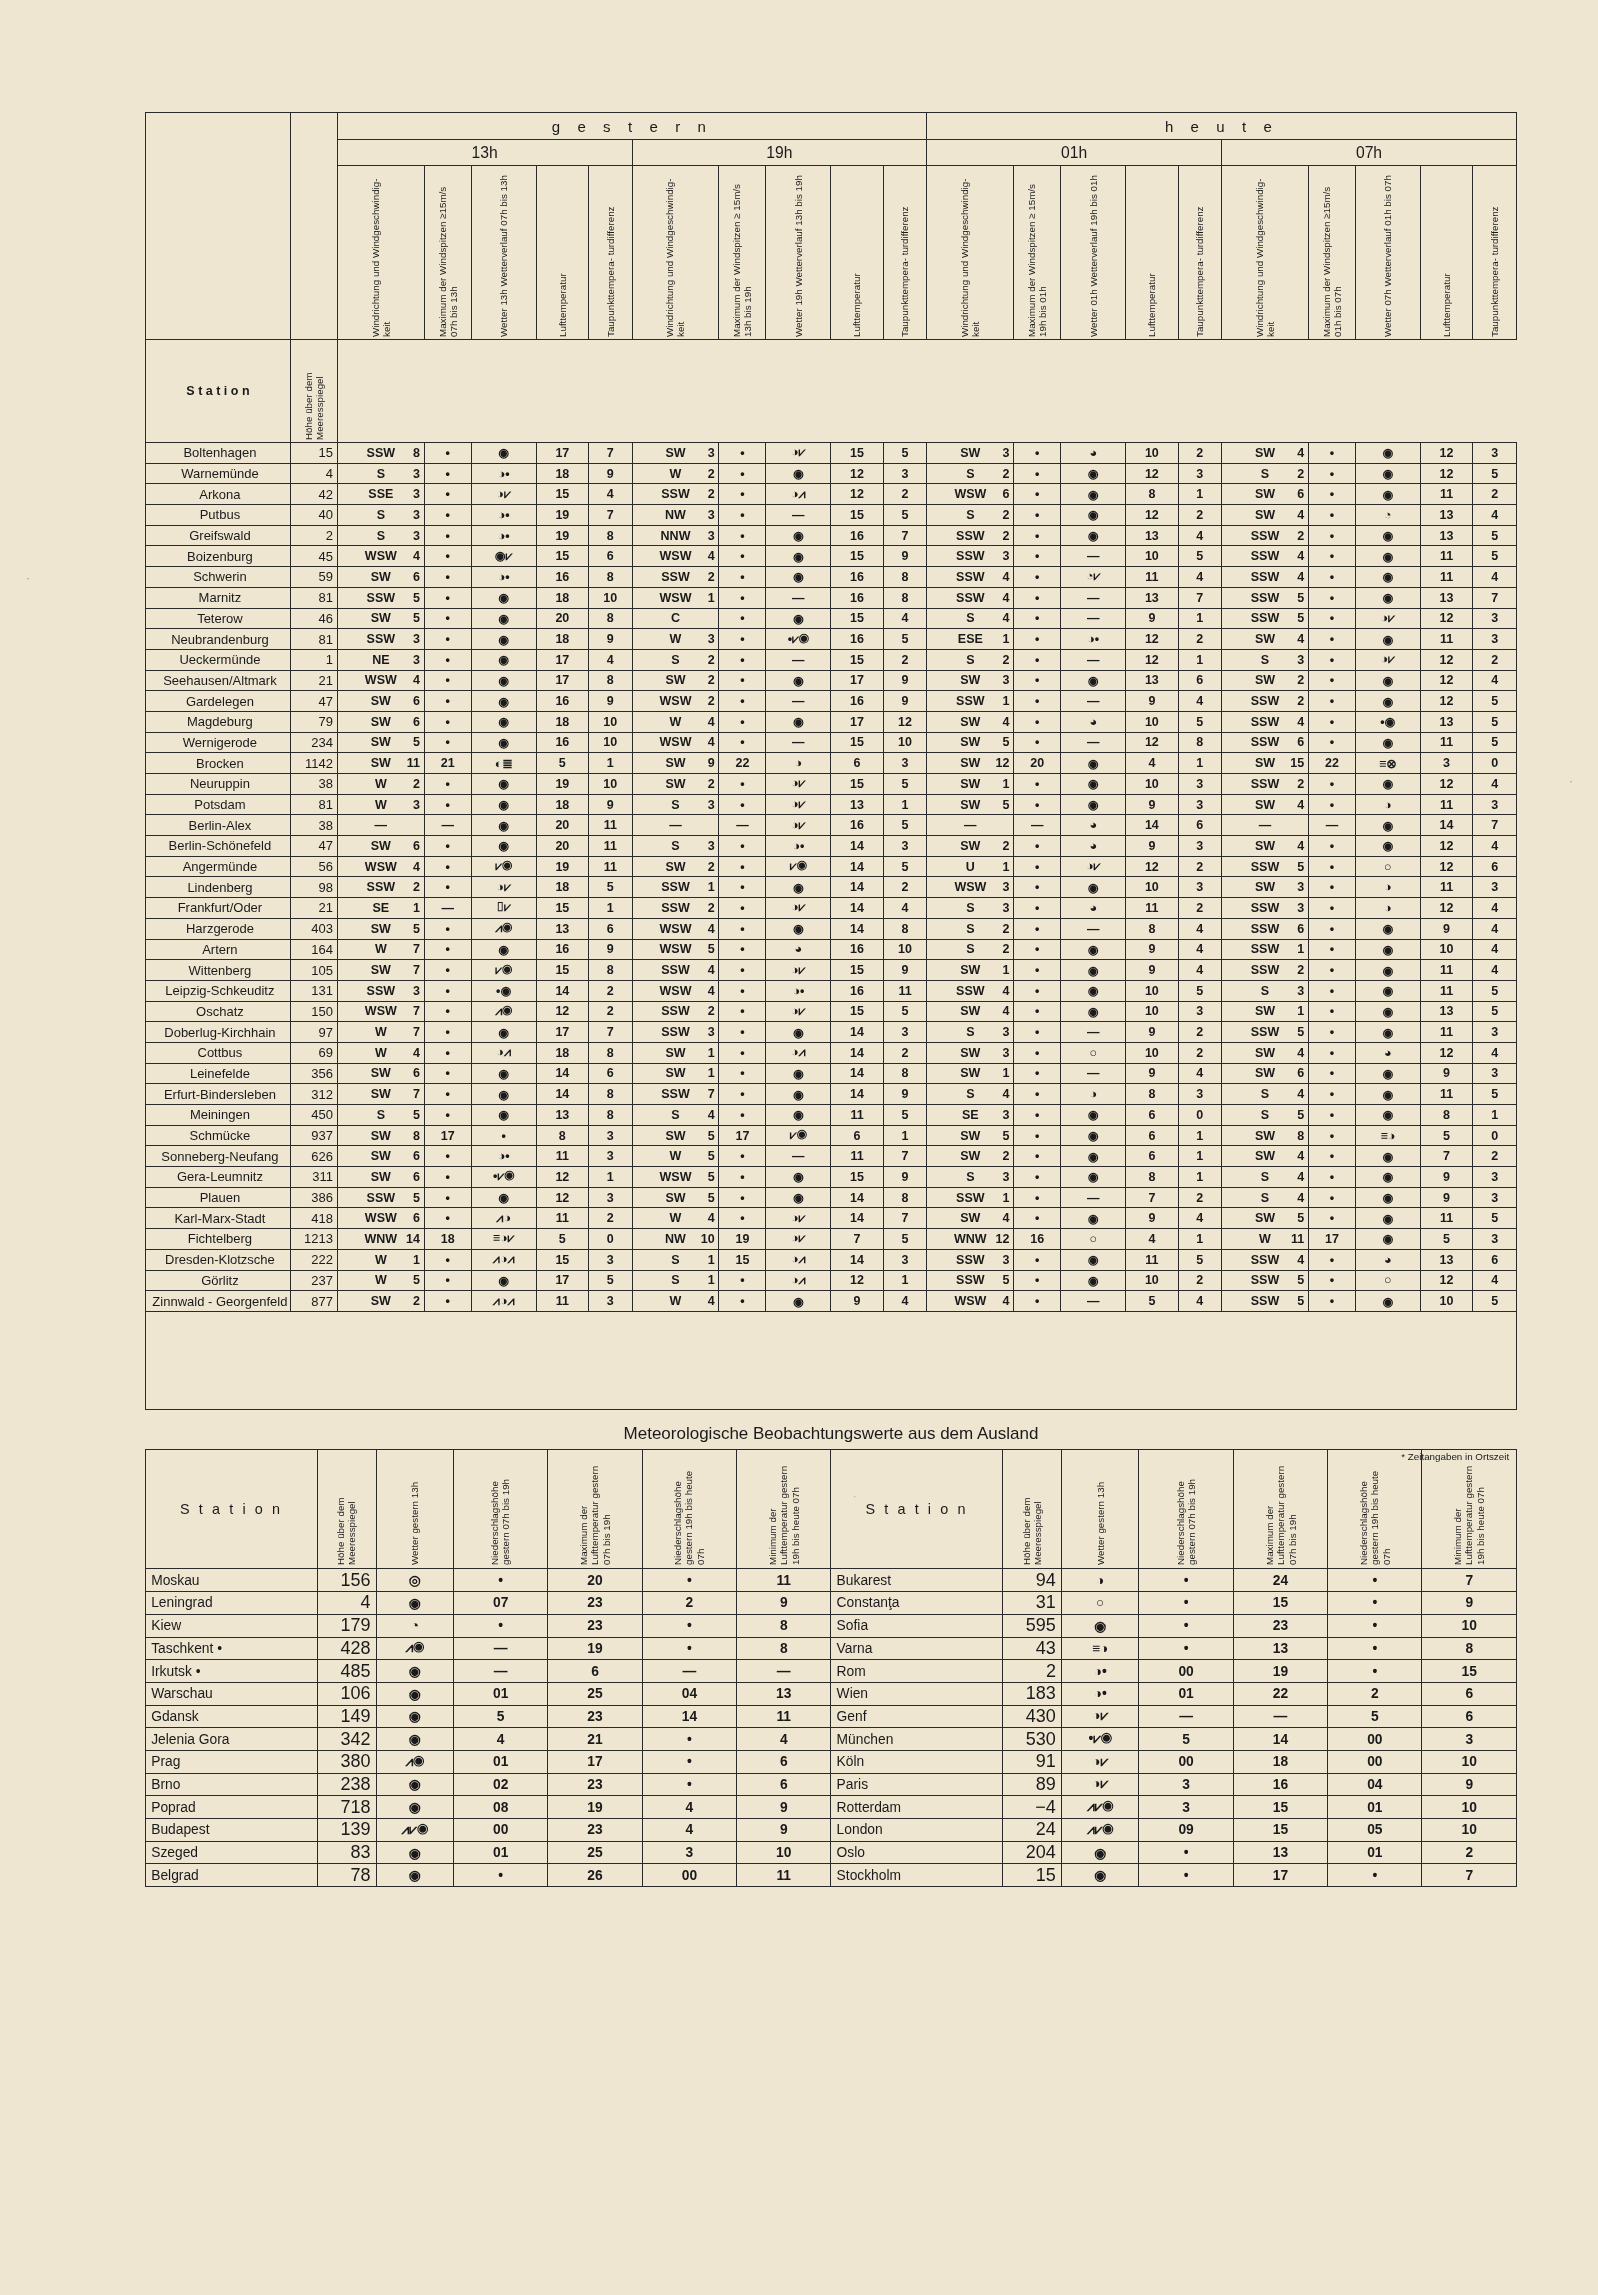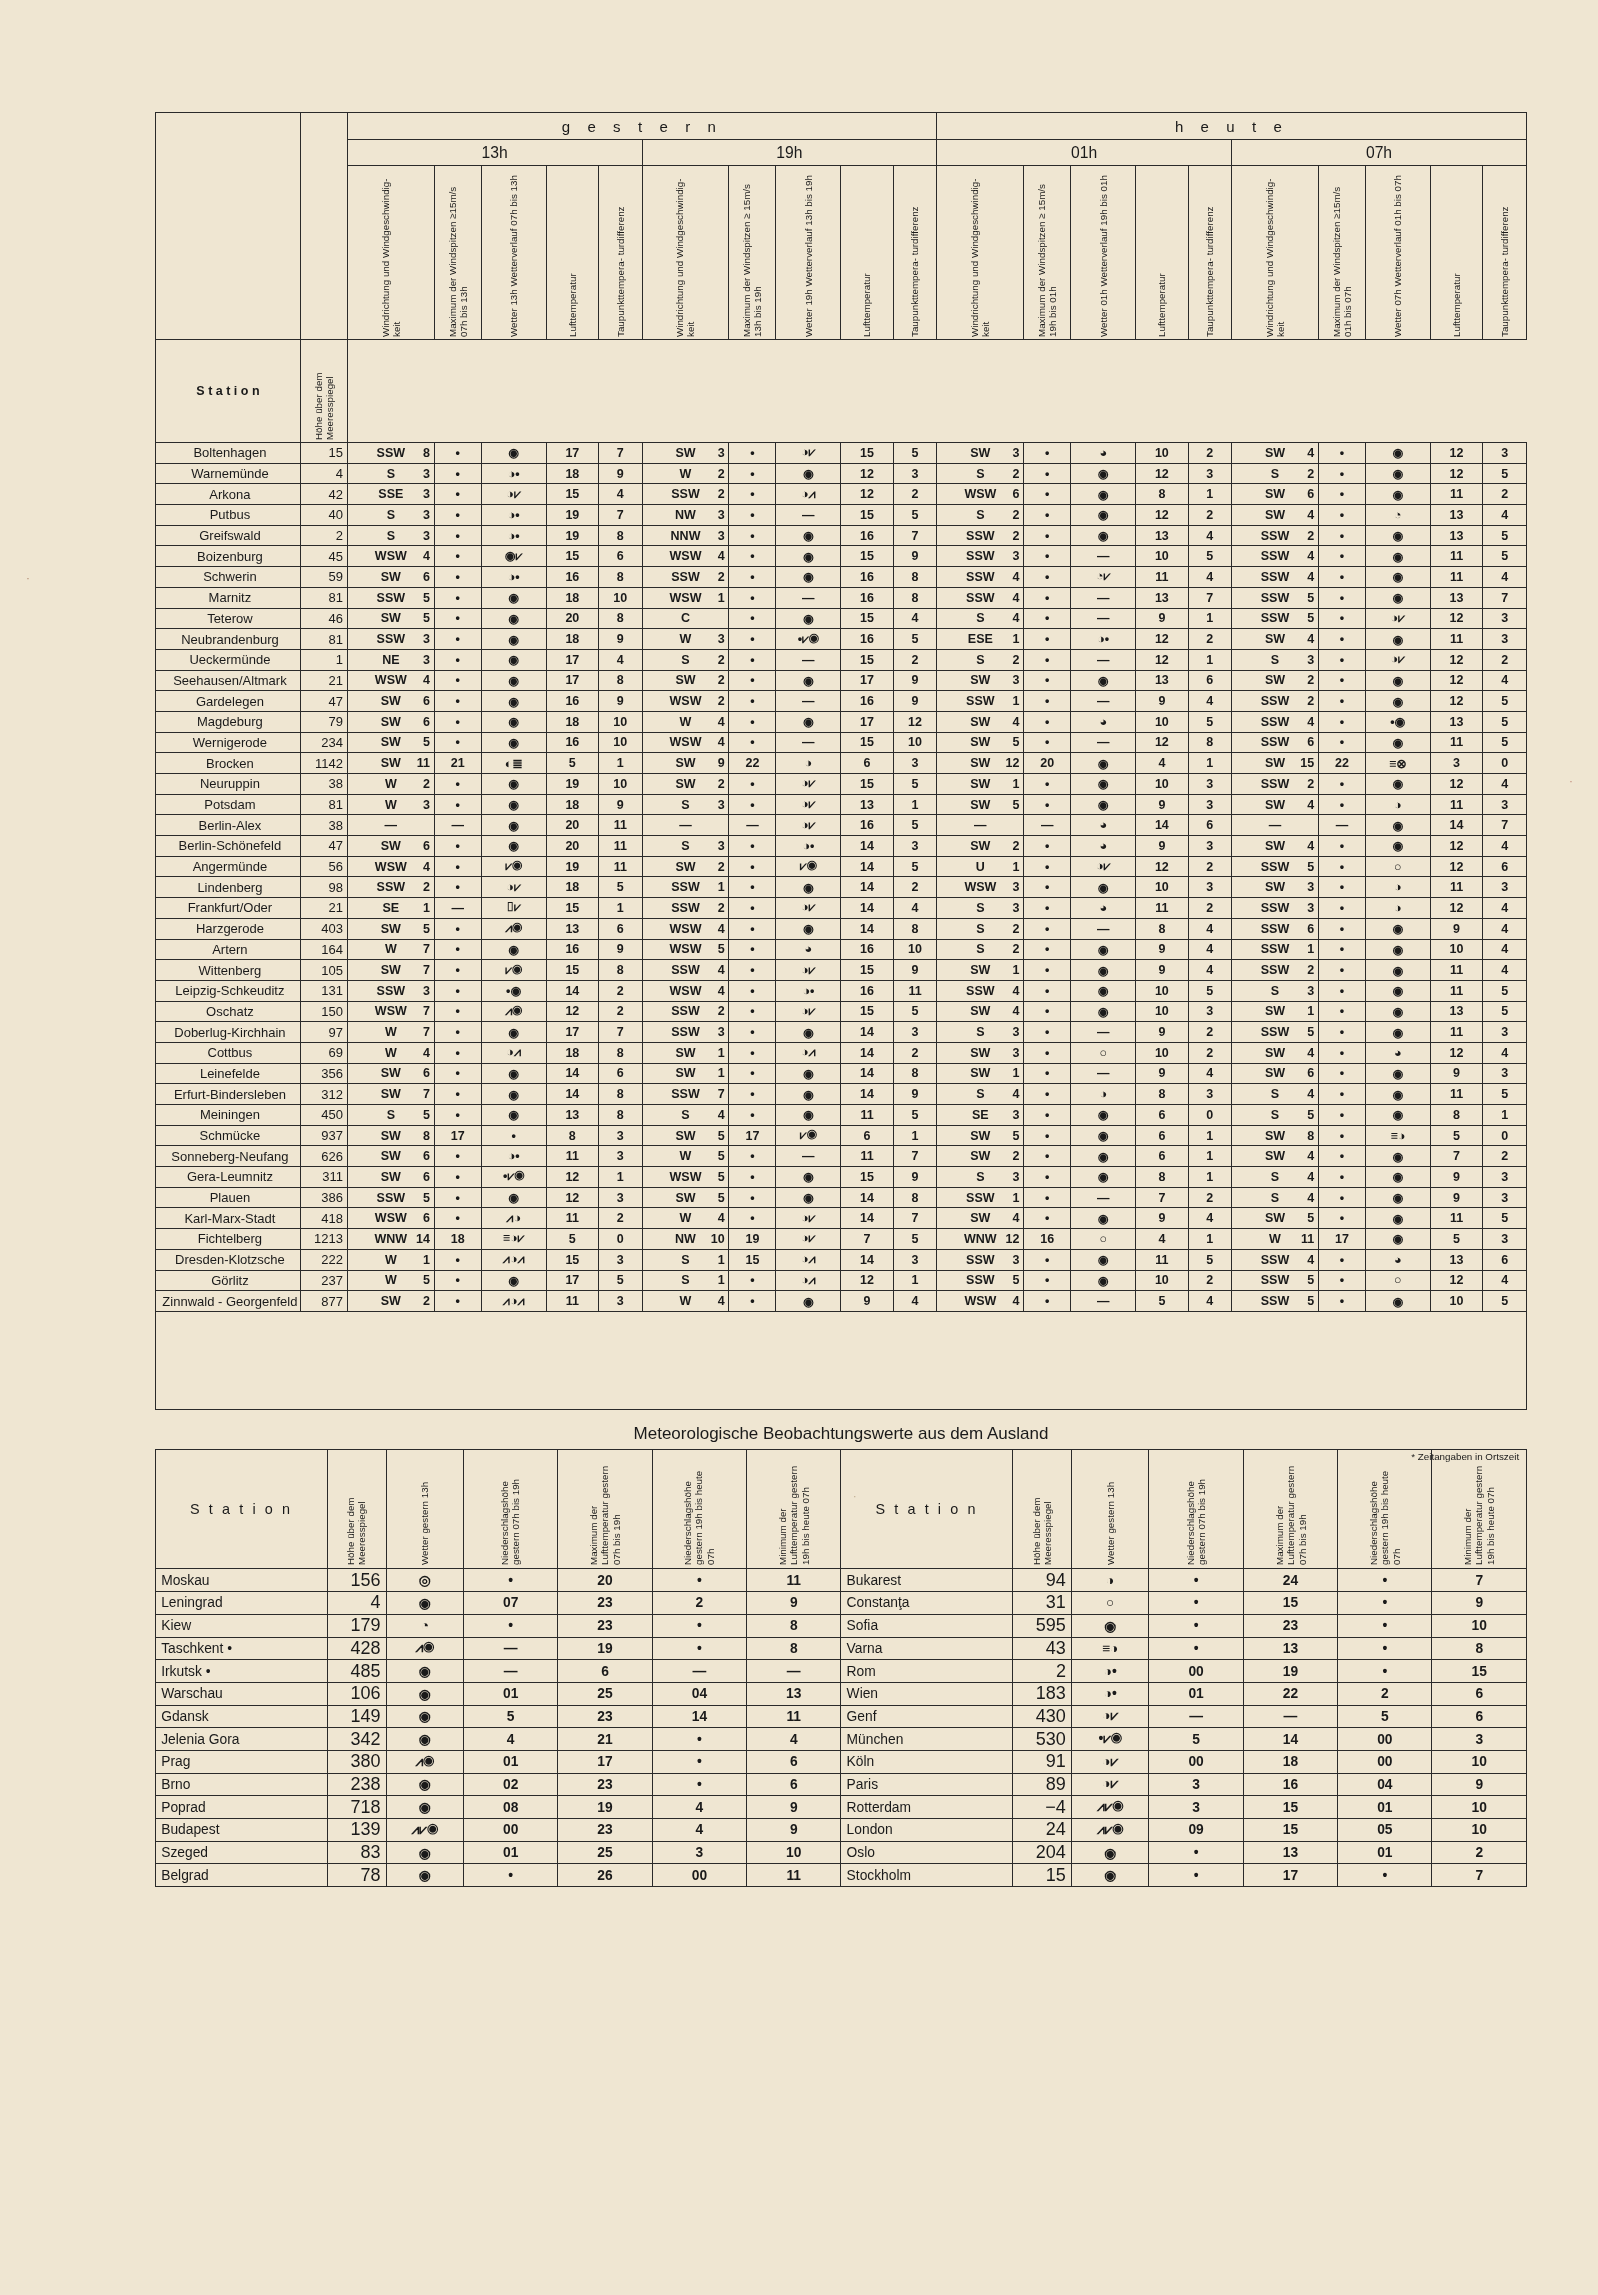--- a/index.html
+++ b/index.html
@@ -6,21 +6,21 @@
   body{
     width:1599px;height:2295px;
     background:#efe6d2;
     font-family:"Liberation Sans", sans-serif;
     color:#1a1a1a;
     position:relative;
     overflow:hidden;
   }
   .page{
     position:absolute;
-    left:125px; top:112px;
+    left:115px; top:112px;
     width:1372px;
     padding-left:30px;
   }
   table{border-collapse:collapse;}
   .main{
     width:1372px;
     table-layout:fixed;
   }
   .main td, .main th{
     border:0.7px solid #2a2a2a;

